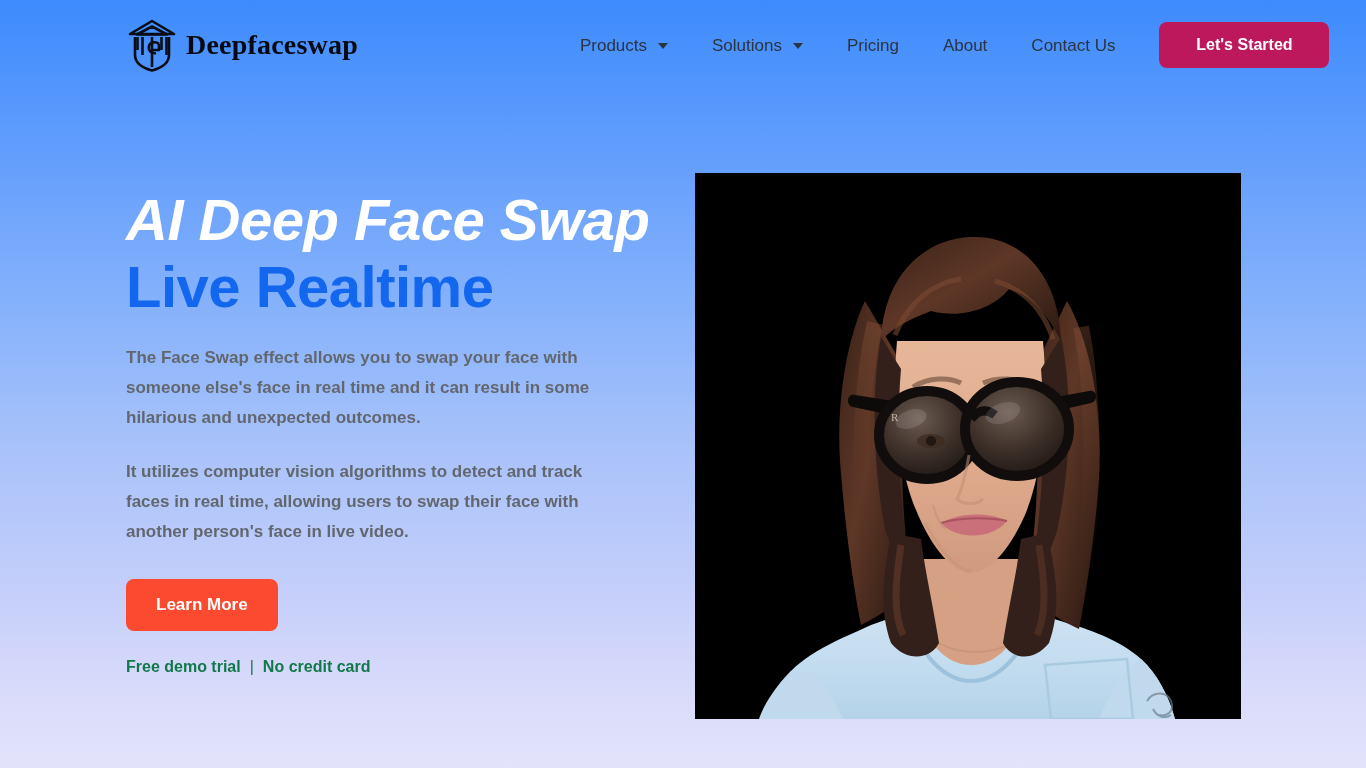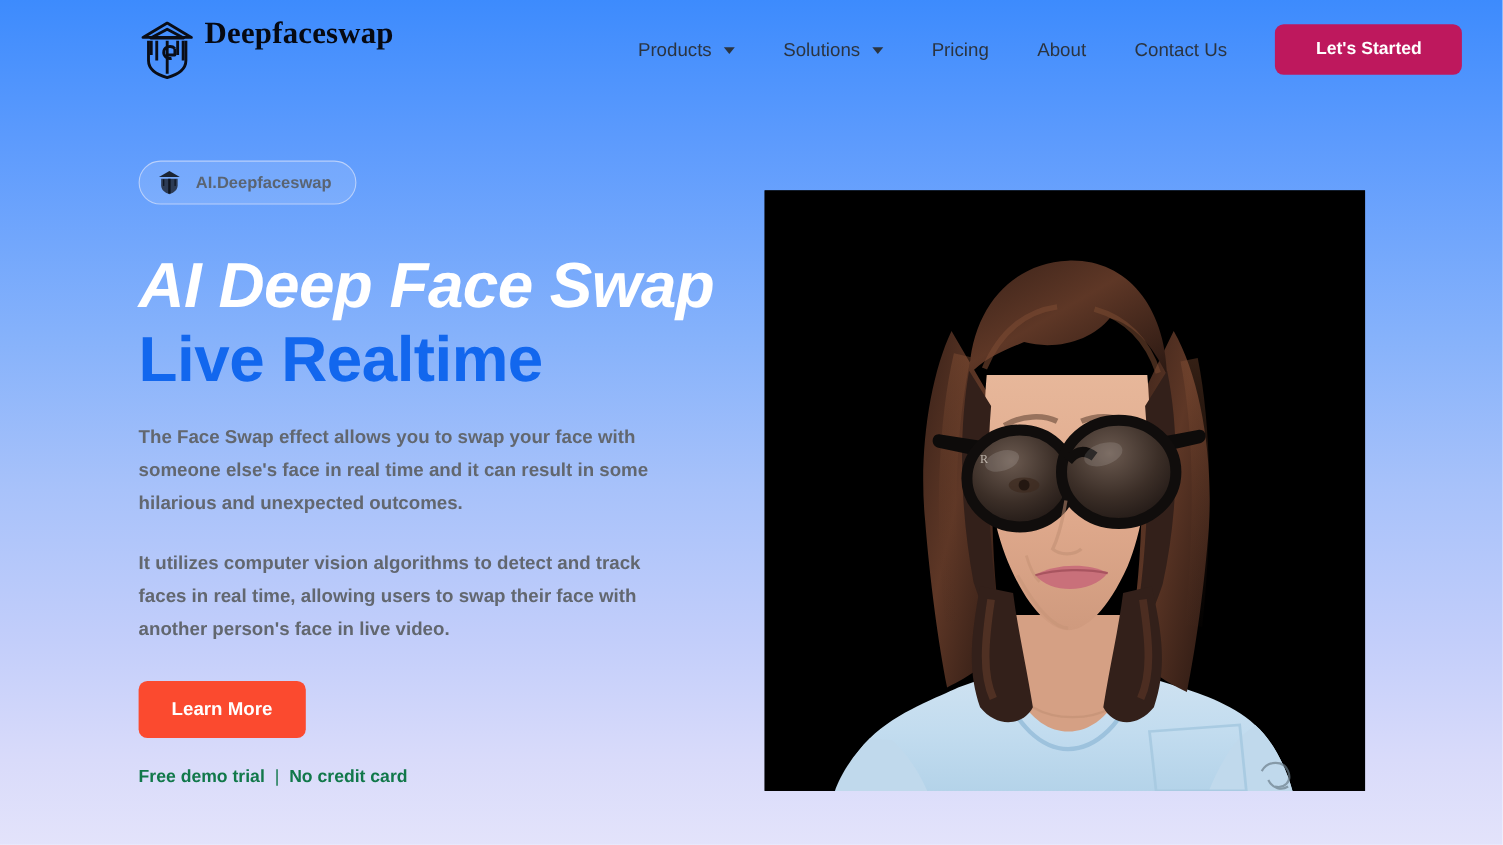--- a/index.html
+++ b/index.html
@@ -24,20 +24,21 @@
   
   .header {
     height:90px;
     display:flex;
     align-items:center;
     padding:0 126px 0 126px;
     position:relative;
   }
   .brand {
     display:flex;
+    align-items:center;
     gap:8px;
     margin-left:0;
     cursor:pointer;
   }
   .brand-mark { width:52px; height:56px; display:block; flex:none; }
   .brand-name {
     font-family:"Liberation Serif", serif;
     font-size:28px;
     font-weight:700;
     color:#060912;
@@ -225,32 +226,20 @@
     </div>
     <button class="cta-top">Let's Started</button>
   </nav>
 
 </header>
 
 <main class="hero">
 
   <div class="hero-left">
 
-    <div class="badge">
-      <span>
-        <svg class="badge-icon" viewBox="0 0 22 24" aria-hidden="true">
-          <path d="M11 1.5 L20.5 7 L1.5 7 Z" fill="#1b2433"></path>
-          <path d="M3.5 8.5 L18.5 8.5 L18.5 14.5 C18.5 19 14.8 21.4 11 22.6 C7.2 21.4 3.5 19 3.5 14.5 Z" fill="#2c3b55"></path>
-          <rect x="9.9" y="8.5" width="2.2" height="13.4" fill="#0e141f"></rect>
-          <path d="M5.8 9 L5.8 15" stroke="#0e141f" stroke-width="1.1"></path>
-          <path d="M16.2 9 L16.2 15" stroke="#0e141f" stroke-width="1.1"></path>
-        </svg>
-      </span>
-      <span class="badge-text">AI.Deepfaceswap</span>
-    </div>
 
     <h1 class="headline">
       <span class="l1">AI Deep Face Swap</span>
       <span class="l2">Live Realtime</span>
     </h1>
 
     <p class="para first">The Face Swap effect allows you to swap your face with someone else's face in real time and it can result in some hilarious and unexpected outcomes.</p>
     <p class="para second">It utilizes computer vision algorithms to detect and track faces in real time, allowing users to swap their face with another person's face in live video.</p>
 
     <button class="learn-more">Learn More</button>

